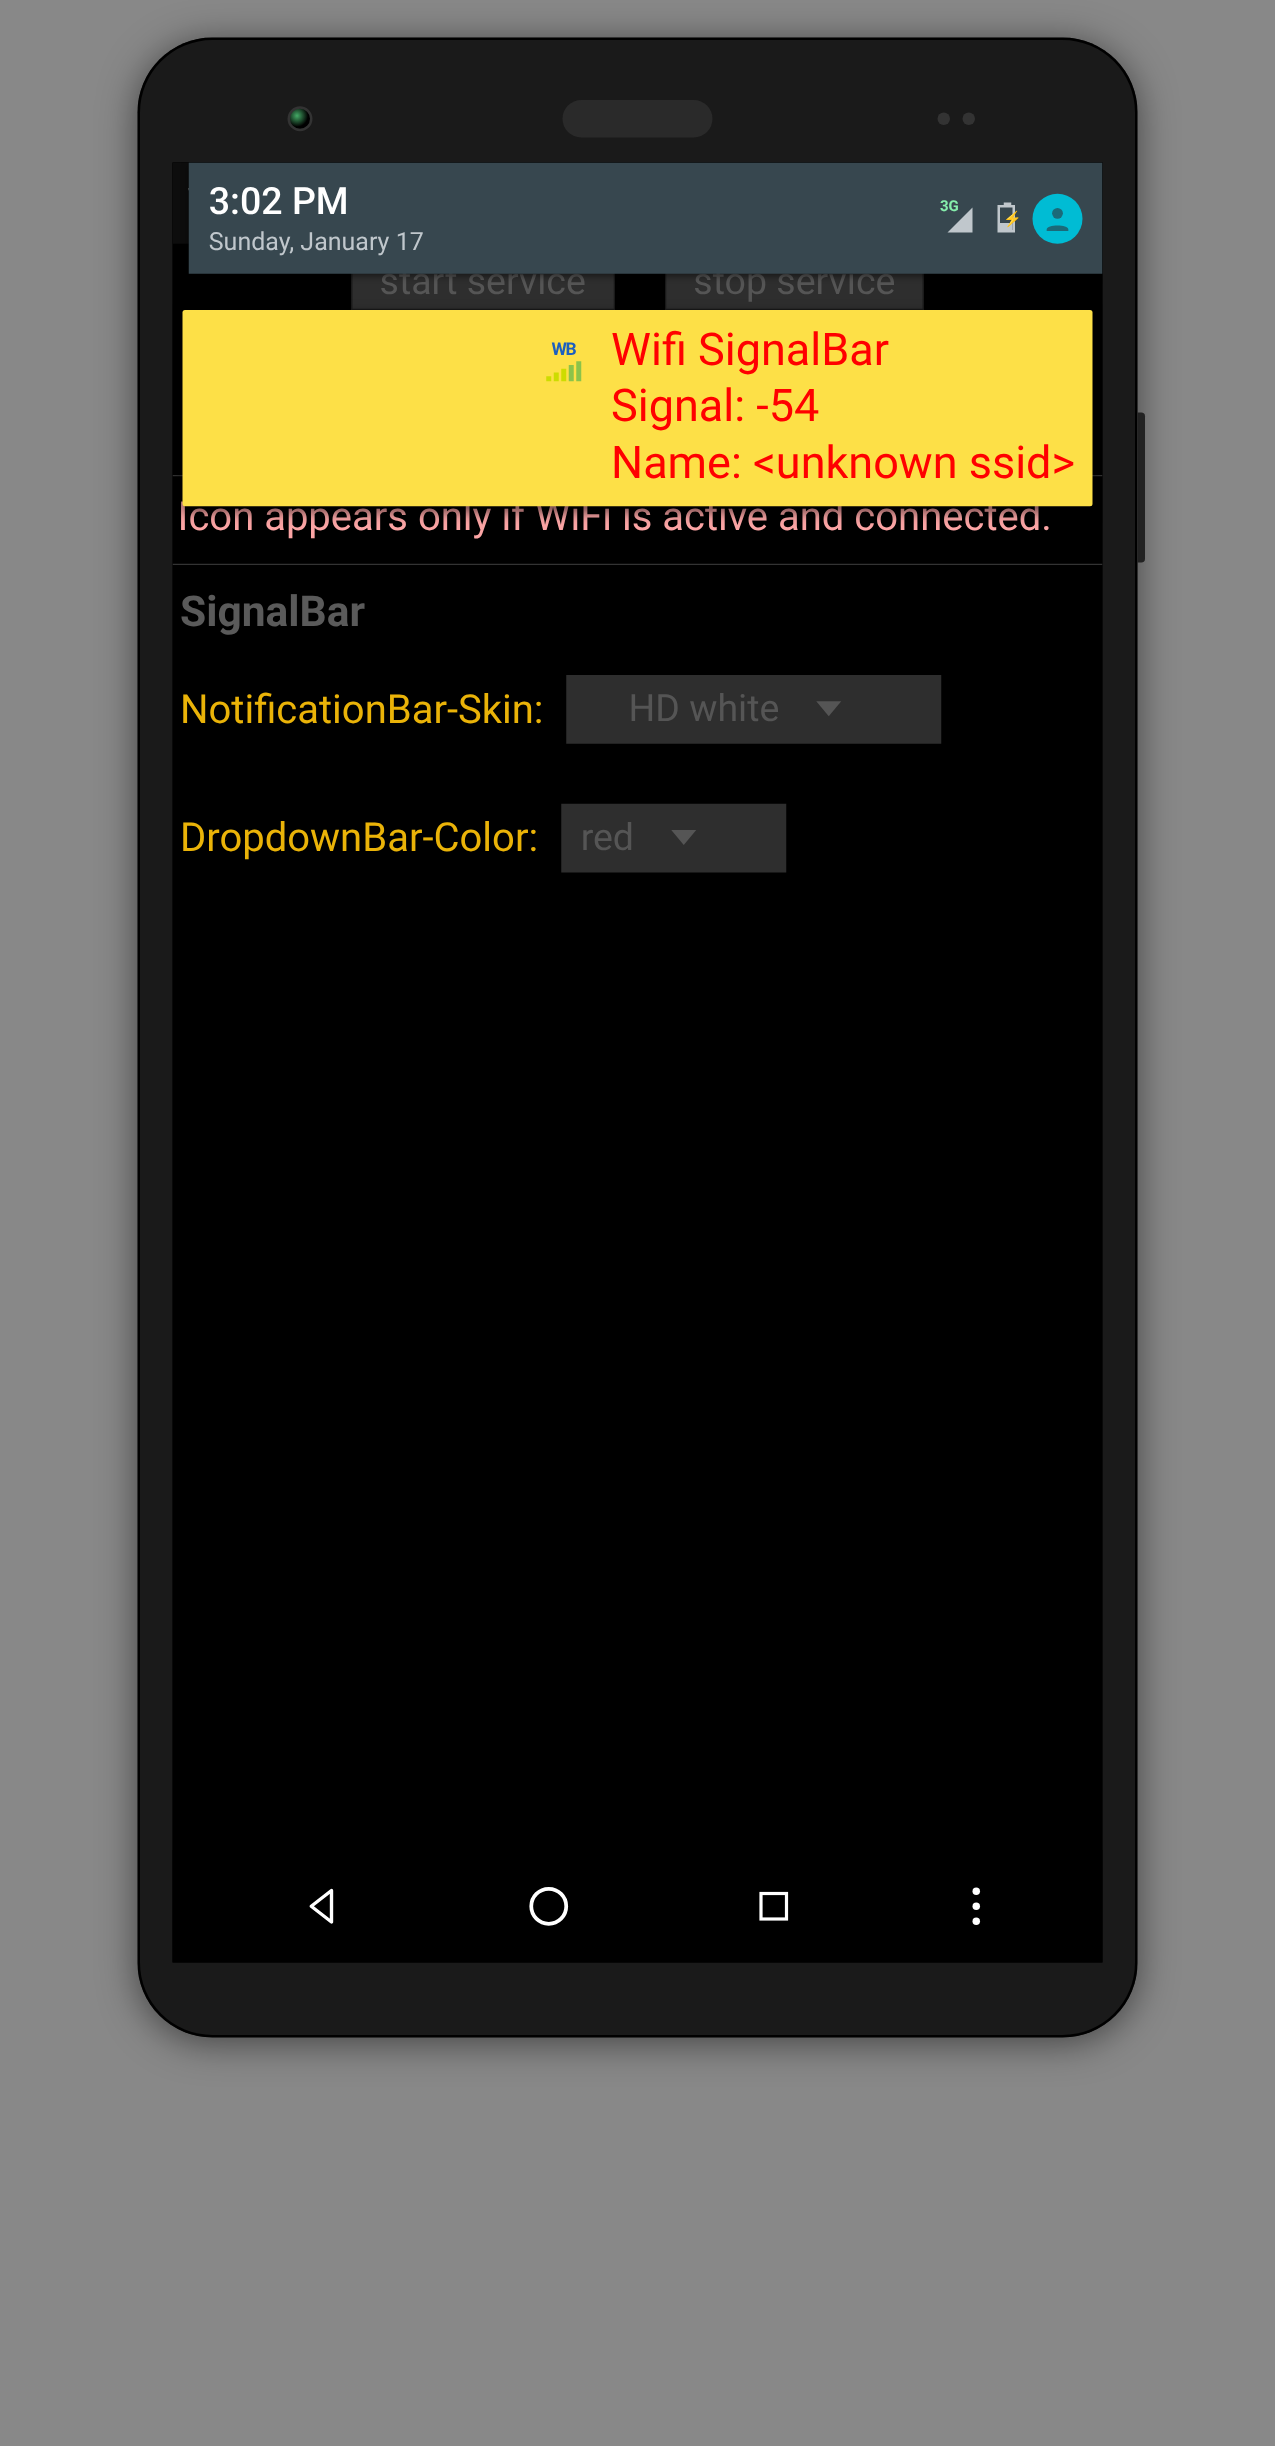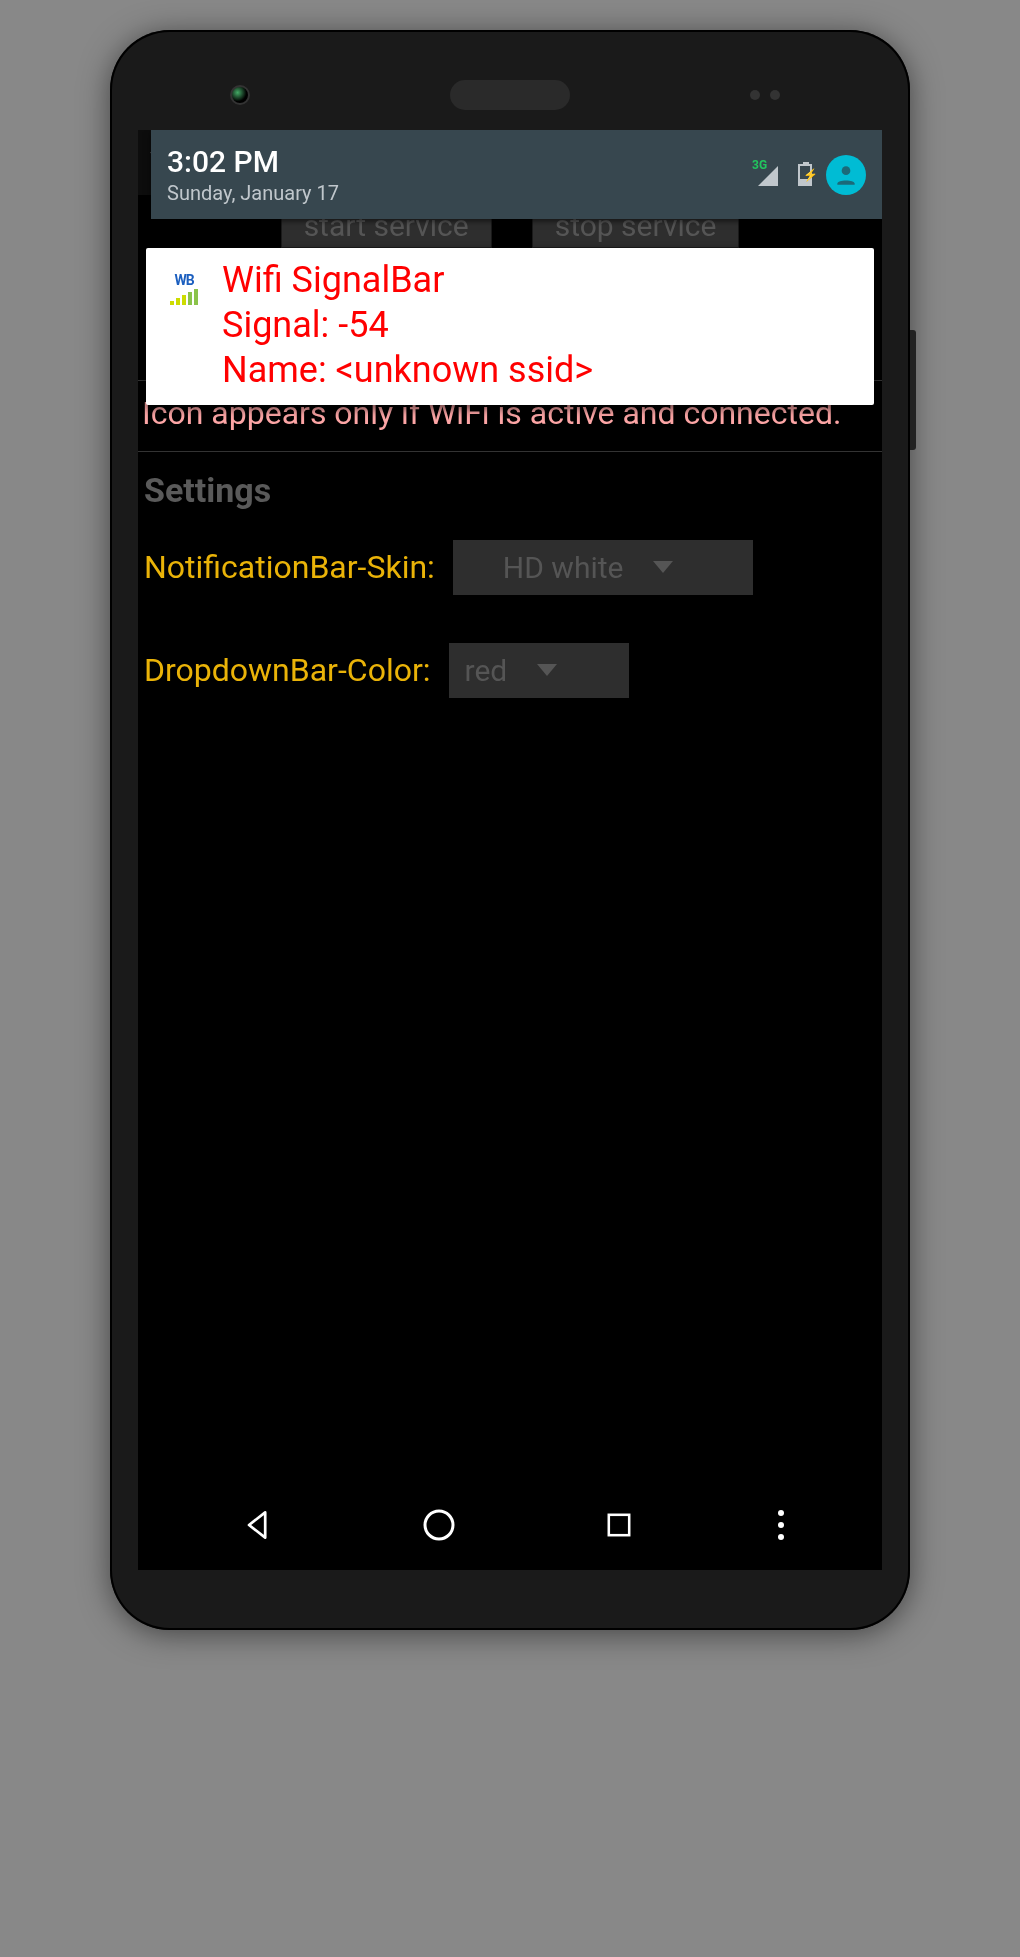--- a/index.html
+++ b/index.html
@@ -152,27 +152,28 @@
     width: 40px; height: 40px; border-radius: 50%;
     background: #00bcd4;
     display: flex; align-items: center; justify-content: center;
   }
   .avatar svg { width: 26px; height: 26px; fill: #1b6a79; }
 
   .notification-card {
     position: absolute;
     top: 118px;
     left: 8px; right: 8px;
-    background: #ffffff;
+    background: #fde047;
     border-radius: 2px;
     box-shadow: 0 4px 10px rgba(0,0,0,.6);
     padding: 10px 14px 12px;
     display: flex;
     gap: 14px;
     z-index: 9;
+    justify-content: flex-end;
   }
   .notif-icon {
     width: 48px; height: 48px;
     display: flex; flex-direction: column;
     align-items: center; justify-content: center;
     margin-top: 6px;
   }
   .notif-icon .wb {
     font-size: 14px; font-weight: bold;
     color: #2c7a2c;
@@ -211,21 +212,21 @@
   .nav-dots span { width:6px; height:6px; background:#fff; border-radius:50%; }
 
   .signal-tri {
     width:0;height:0;
     border-right:20px solid #c0c7cc;
     border-bottom:0 solid transparent;
     border-top:20px solid transparent;
     position:relative;
   }
   .signal-wrap { position:relative; width:30px; height:22px; }
-  .signal-3g { position:absolute; top:-6px; left:-2px; font-size:12px; font-weight:bold; color:#22c55e; }
+  .signal-3g { position:absolute; top:-6px; left:-2px; font-size:12px; font-weight:bold; color:#86efac; }
   .batt {
     width:14px; height:22px; border:2px solid #c0c7cc; position:relative;
     background: linear-gradient(to top, #c0c7cc 30%, transparent 30%);
   }
   .batt::before {
     content:""; position:absolute; top:-4px; left:3px; width:6px; height:3px; background:#c0c7cc;
   }
   .batt-bolt {
     position:absolute; top:2px; left:3px; font-size:12px; color:#37474F;
   }
@@ -249,21 +250,21 @@
         <span>V</span>
       </div>
       <div class="buttons-row">
         <div class="btn">start service</div>
         <div class="btn">stop service</div>
       </div>
       <div style="height:120px"></div>
       <div class="divider"></div>
       <div class="hint">Icon appears only if WiFi is active and connected.</div>
       <div class="divider"></div>
-      <div class="section-title">Settings</div>
+      <div class="section-title">SignalBar</div>
 
       <div class="setting-row">
         <div class="setting-label">NotificationBar-Skin:</div>
         <div class="spinner wide">
           <span>HD white</span>
           <span class="caret"></span>
         </div>
       </div>
 
       <div class="setting-row">

